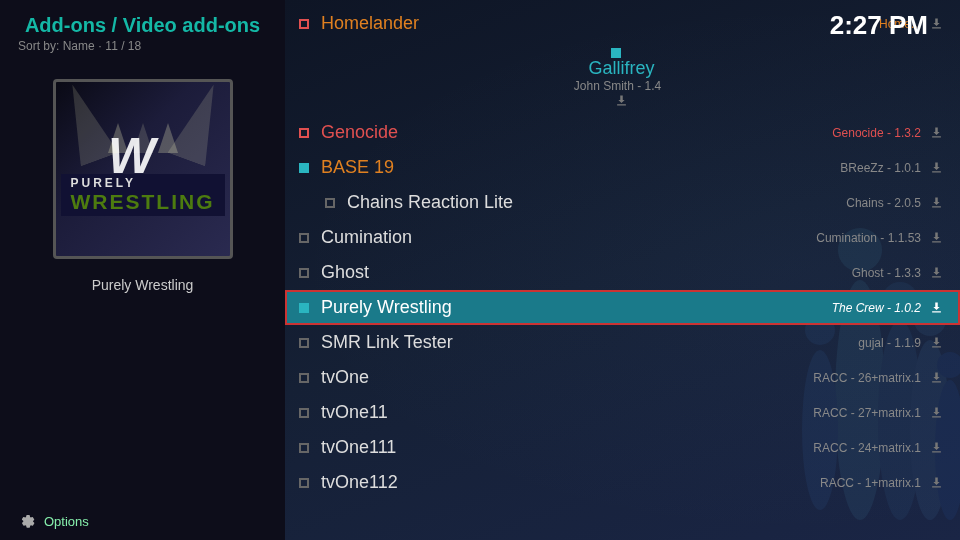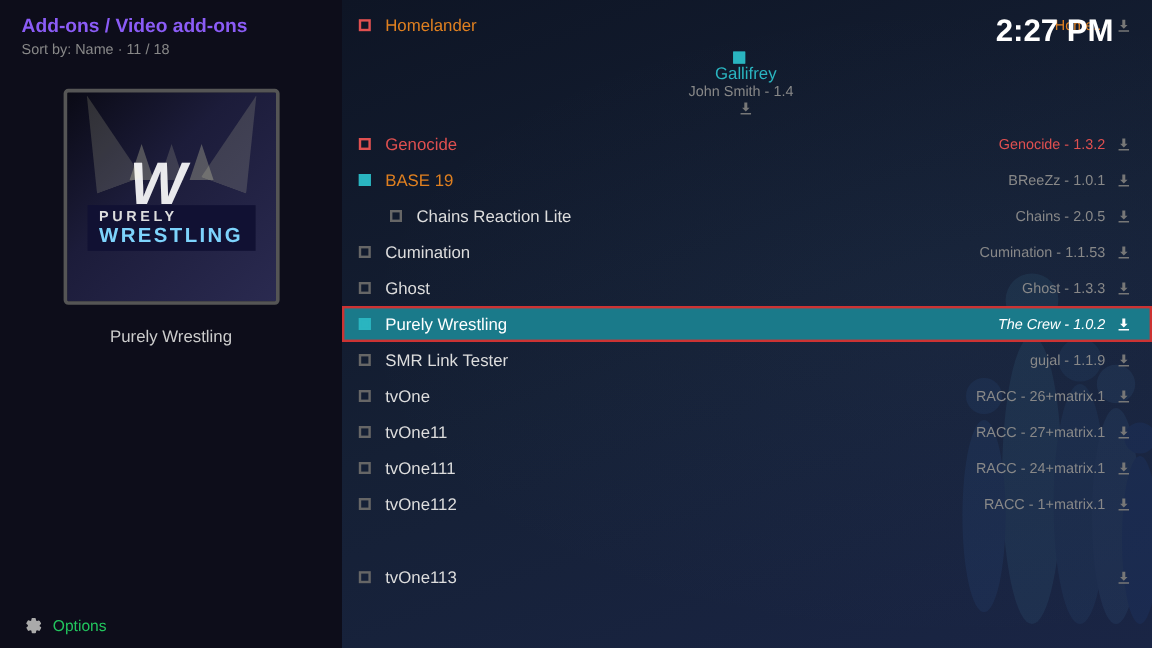--- a/index.html
+++ b/index.html
@@ -22,23 +22,24 @@
       flex-direction: column;
       padding: 0;
       position: relative;
     }
 
     .header {
       padding: 14px 18px 6px;
     }
 
     .header-title {
-      font-size: 16px;
-      color: #8b5cf6;
+      font-size: 20px;
+      color: #14b8a6;
       font-weight: bold;
+      text-align: center;
     }
 
     .header-sub {
       font-size: 12px;
       color: #888;
       margin-top: 2px;
     }
 
     .addon-image {
       width: 180px;
@@ -82,21 +83,21 @@
       padding: 8px 0;
     }
 
     .options-btn {
       position: absolute;
       bottom: 10px;
       left: 18px;
       display: flex;
       align-items: center;
       gap: 8px;
-      color: #22c55e;
+      color: #86efac;
       font-size: 13px;
       cursor: pointer;
     }
 
     .gear-icon {
       width: 18px;
       height: 18px;
     }
 
     
@@ -149,21 +150,21 @@
       border: 2px solid #666;
       margin-right: 12px;
       flex-shrink: 0;
     }
 
     .item-bullet.teal { border-color: #2ab5c0; background: #2ab5c0; }
     .item-bullet.red-border { border-color: #e05050; }
 
     .item-name {
       flex: 1;
-      font-size: 14px;
+      font-size: 18px;
       color: #ddd;
     }
 
     .item-name.orange { color: #e08020; }
     .item-name.teal { color: #2ab5c0; }
     .item-name.red { color: #e05050; }
     .item-name.white { color: #fff; }
 
     .item-meta {
       font-size: 12px;
@@ -205,21 +206,21 @@
       <svg width="80" height="55" viewBox="0 0 80 55">
 
         <polygon points="15,0 5,30 25,30" fill="rgba(255,255,200,0.25)"></polygon>
         <polygon points="40,0 30,30 50,30" fill="rgba(255,255,200,0.15)"></polygon>
         <polygon points="65,0 55,30 75,30" fill="rgba(255,255,200,0.25)"></polygon>
 
         <text x="5" y="50" font-size="50" font-weight="900" font-style="italic" fill="white" font-family="Arial Black, Arial" opacity="0.9">W</text>
       </svg>
       <div style="background:#111133; padding:2px 10px; margin-top:-4px;">
         <div style="font-size:12px;font-weight:900;color:#ddd;letter-spacing:3px;text-align:left;">PURELY</div>
-        <div style="font-size:17px;font-weight:900;color:#7dd3fc;letter-spacing:2px;text-align:left;">WRESTLING</div>
+        <div style="font-size:21px;font-weight:900;color:#4d7c0f;letter-spacing:2px;text-align:left;">WRESTLING</div>
       </div>
     </div>
   </div>
 
   <div class="addon-name">Purely Wrestling</div>
 
   <div class="options-btn">
     <svg class="gear-icon" viewBox="0 0 24 24" fill="#aaa">
       <path d="M12 15a3 3 0 100-6 3 3 0 000 6zm7.94-3.06l1.3-1.02a1 1 0 00.24-1.3l-1.4-2.42a1 1 0 00-1.2-.44l-1.7.68a7 7 0 00-1.1-.64l-.26-1.8A1 1 0 0014.8 4h-2.8a1 1 0 00-.99.86l-.26 1.8a7 7 0 00-1.1.64l-1.7-.68a1 1 0 00-1.2.44L5.35 9.48a1 1 0 00.24 1.3l1.3 1.02A7.1 7.1 0 007 12c0 .35.03.7.08 1.06l-1.3 1.02a1 1 0 00-.24 1.3l1.4 2.42a1 1 0 001.2.44l1.7-.68a7 7 0 001.1.64l.26 1.8a1 1 0 00.99.86h2.8a1 1 0 00.99-.86l.26-1.8a7 7 0 001.1-.64l1.7.68a1 1 0 001.2-.44l1.4-2.42a1 1 0 00-.24-1.3l-1.3-1.02c.05-.36.08-.71.08-1.06s-.03-.7-.08-1.06z"></path>
     </svg>

